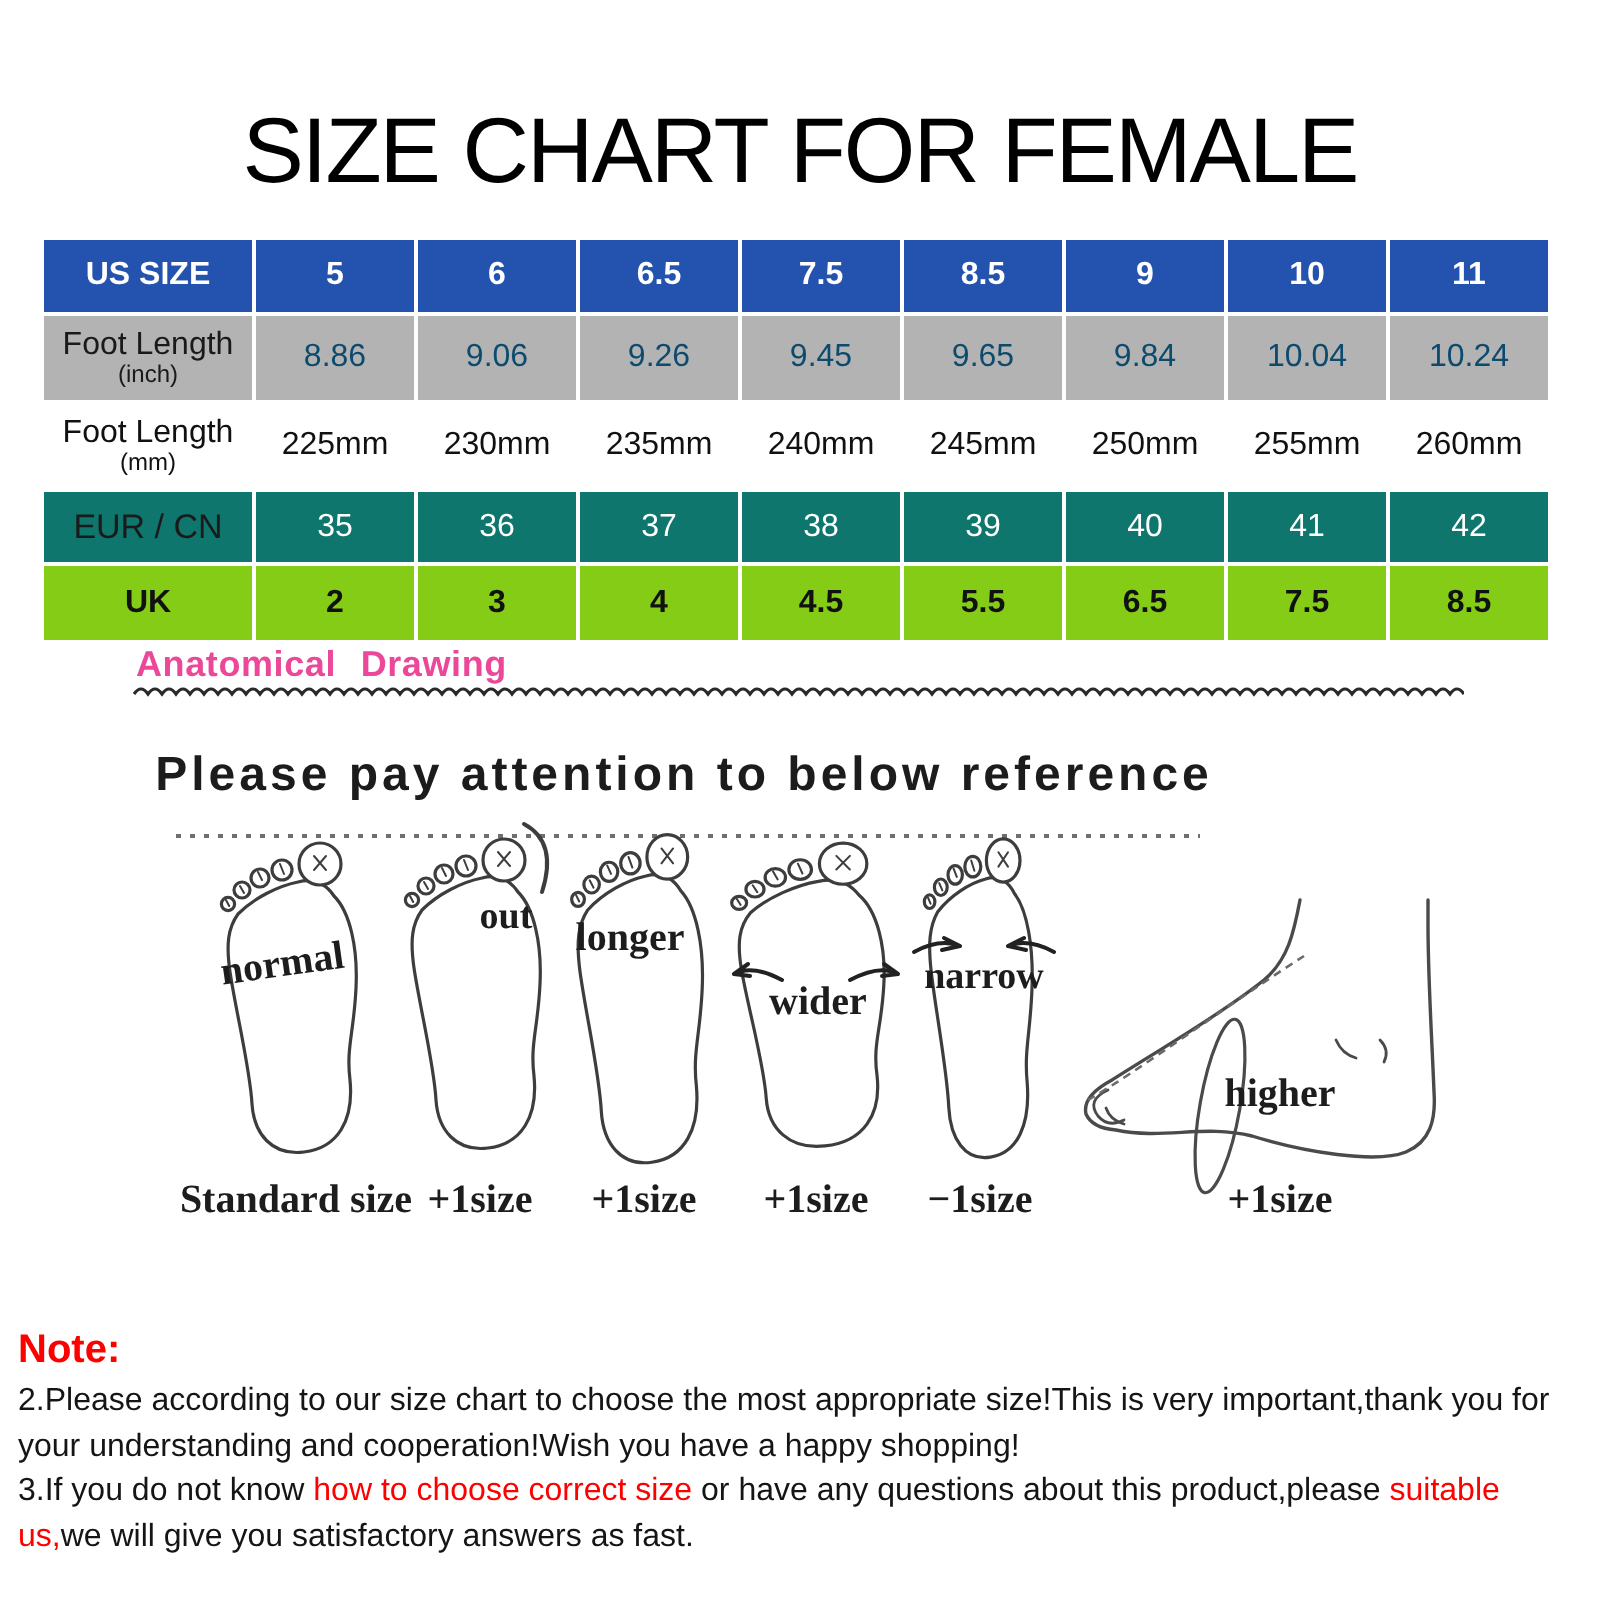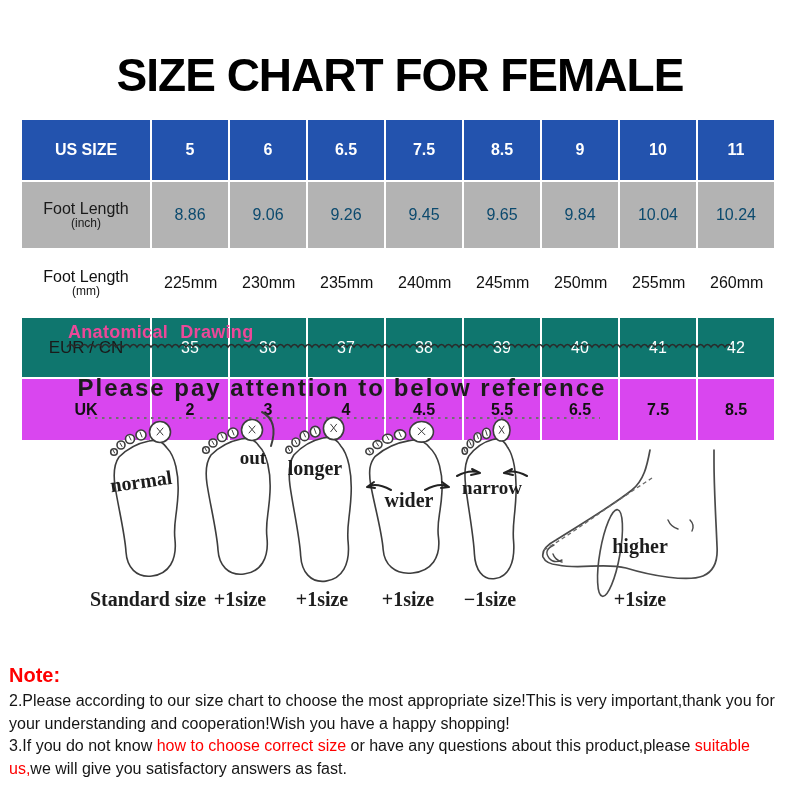--- a/index.html
+++ b/index.html
@@ -1,32 +1,32 @@
 <!DOCTYPE html>
 <html><head>
 <meta charset="utf-8">
 <style>
   html,body{margin:0;padding:0;background:#fff;}
   #page{position:relative;width:800px;height:800px;background:#fff;overflow:hidden;
         font-family:"Liberation Sans",sans-serif;color:#1a1a1a;}
   
   .title{position:absolute;top:48px;left:0;width:800px;text-align:center;
-         font-size:46px;font-weight:bold;letter-spacing:-1px;color:#000;}
+         font-size:46px;font-weight:normal;letter-spacing:-1px;color:#000;}
   
   table.size{position:absolute;top:118px;left:20px;width:756px;
              border-collapse:separate;border-spacing:2px;table-layout:fixed;}
-  table.size td{text-align:center;vertical-align:middle;font-size:16px;padding:12px;}
+  table.size td{text-align:center;vertical-align:middle;font-size:16px;padding:0;}
   table.size td.lab{width:104px;}
   .r-us td{background:#2353ae;color:#fff;font-weight:bold;font-size:19px;height:36px;}
   .r-inch td{background:#b3b3b3;color:#0c4a6e;height:42px;}
   .r-inch td.lab{color:#1a1a1a;}
   .r-mm td{background:#fff;color:#111;height:42px;font-size:17px;}
   .r-eur td{background:#0f766e;color:#fff;height:35px;}
   .r-eur td.lab{color:#1a1a1a;font-size:17px;}
-  .r-uk td{background:#d946ef;color:#111;font-weight:bold;height:37px;}
+  .r-uk td{background:#84cc16;color:#111;font-weight:bold;height:37px;}
   .lab .main{font-size:16px;line-height:17px;}
   .lab .sub{font-size:12px;line-height:13px;}
   
   .anat-head{position:absolute;top:322px;left:68px;font-size:18px;font-weight:bold;
              color:#ec4899;word-spacing:7px;letter-spacing:.3px;}
   .wavy{position:absolute;top:341px;left:66px;}
   .ref-head{position:absolute;top:374px;left:0;width:684px;text-align:center;
             font-size:24px;font-weight:bold;letter-spacing:2px;color:#1c1c1c;}
   .feet-svg{position:absolute;top:408px;left:50px;}
   .feet-svg text{font-family:"Liberation Serif",serif;font-weight:bold;fill:#1d1d1d;}

